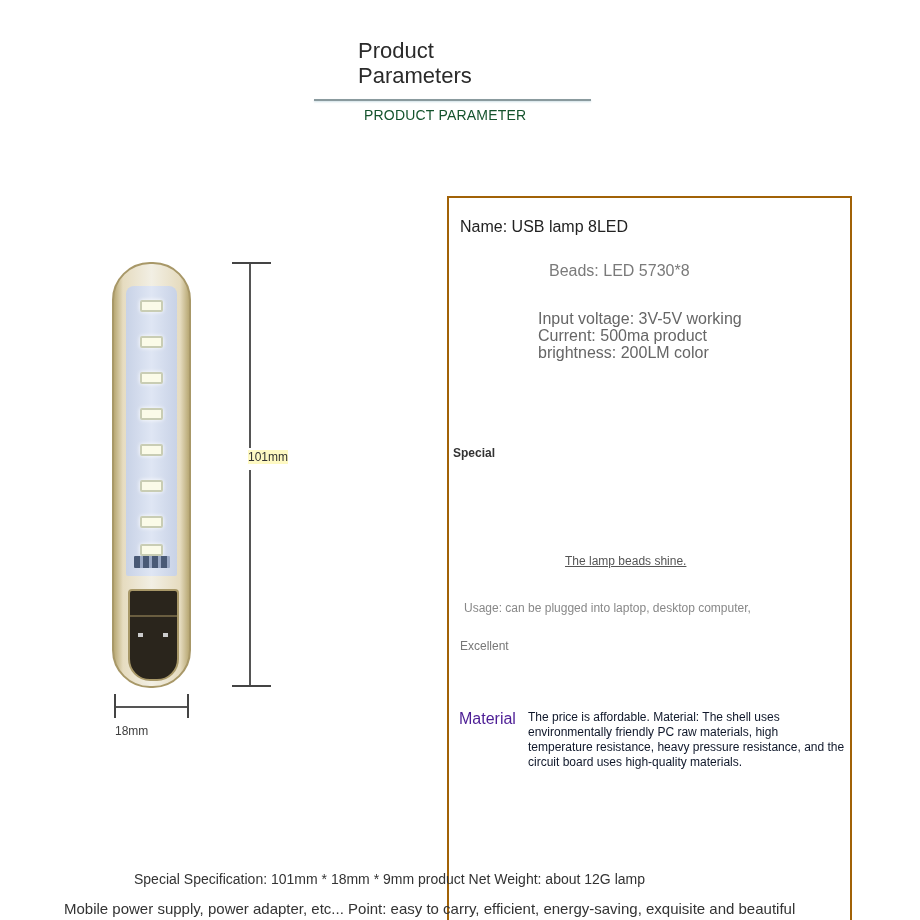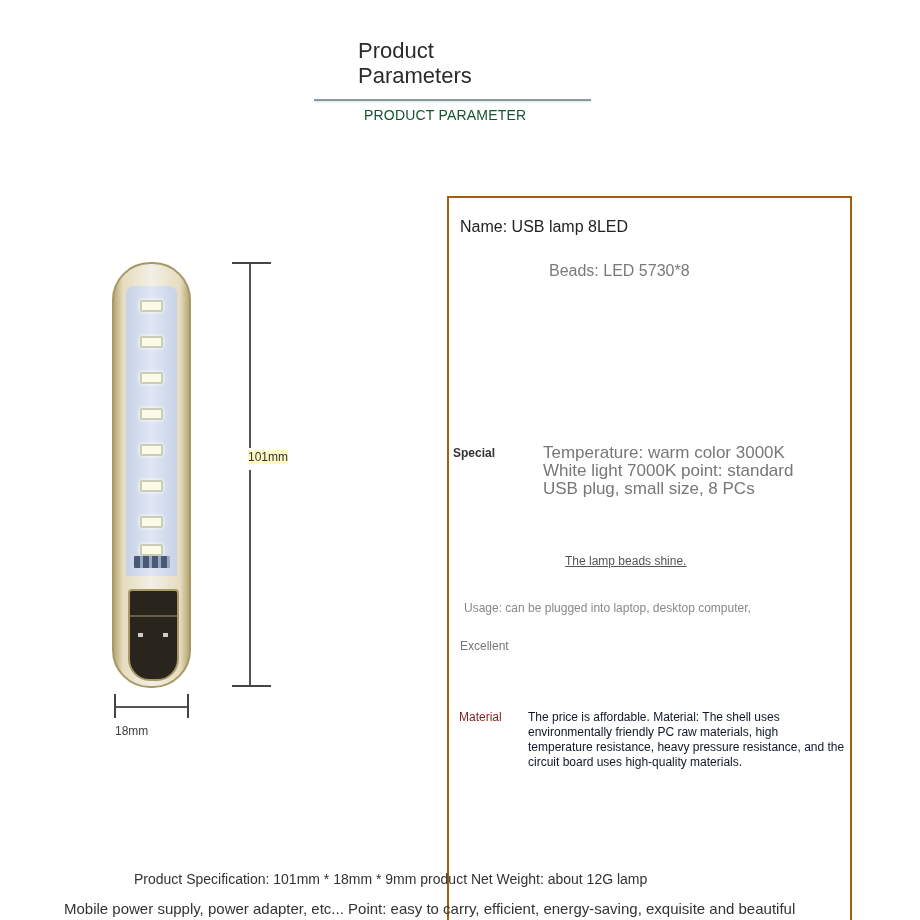--- a/index.html
+++ b/index.html
@@ -34,21 +34,21 @@
   .param-box { position: absolute; left: 447px; top: 196px; width: 405px; height: 782px; border: 2px solid #a16207; background: #fff; }
   .p { position: absolute; white-space: nowrap; }
   .p-name { left: 11px; top: 20px; font-size: 16px; color: #222; }
   .p-beads { left: 100px; top: 64px; font-size: 16px; color: #7a7a7a; }
   .p-elec { left: 89px; top: 112px; font-size: 16px; line-height: 17px; color: #666; }
   .p-special-label { left: 4px; top: 248px; font-size: 12px; color: #333; font-weight: bold; text-align: center; }
   .p-special { left: 94px; top: 246px; font-size: 17px; line-height: 18px; color: #777; }
   .p-shine { left: 116px; top: 356px; font-size: 12px; color: #555; text-decoration: underline; }
   .p-usage { left: 15px; top: 403px; font-size: 12px; color: #888; }
   .p-excellent-label { left: 11px; top: 441px; font-size: 12px; color: #777; }
-  .p-material-label { left: 10px; top: 512px; font-size: 12px; color: #7f1d1d; }
+  .p-material-label { left: 10px; top: 512px; font-size: 16px; color: #4c1d95; }
   .p-material { left: 79px; top: 512px; width: 318px; white-space: normal; font-size: 12px; line-height: 15px; color: #0f172a; }
 
   .footer-1 { position: absolute; left: 134px; top: 871px; font-size: 14px; color: #333; white-space: nowrap; }
   .footer-2 { position: absolute; left: 64px; top: 900px; font-size: 15px; color: #333; white-space: nowrap; }
 </style>
 </head>
 <body>
 
 <div class="header-title">
   <div>Product</div>
@@ -82,27 +82,27 @@
 <div class="dim-v-label">101mm</div>
 
 <div class="dim-h-line"></div>
 <div class="dim-h-cap-l"></div>
 <div class="dim-h-cap-r"></div>
 <div class="dim-h-label">18mm</div>
 
 <div class="param-box">
   <div class="p p-name">Name: USB lamp 8LED</div>
   <div class="p p-beads">Beads: LED 5730*8</div>
+  <div class="p p-elec">
+    <div>Input voltage: 3V-5V working</div>
+    <div>Current: 500ma product</div>
+    <div>brightness: 200LM color</div>
+  </div>
   <div class="p p-special-label">Special</div>
-  <div class="p p-special">
-    <div>Temperature: warm color 3000K</div>
-    <div>White light 7000K point: standard</div>
-    <div>USB plug, small size, 8 PCs</div>
-  </div>
   <div class="p p-shine">The lamp beads shine.</div>
   <div class="p p-usage">Usage: can be plugged into laptop, desktop computer,</div>
   <div class="p p-excellent-label">Excellent</div>
   <div class="p p-material-label">Material</div>
   <div class="p p-material">The price is affordable. Material: The shell uses environmentally friendly PC raw materials, high temperature resistance, heavy pressure resistance, and the circuit board uses high-quality materials.</div>
 </div>
 
-<div class="footer-1">Product Specification: 101mm * 18mm * 9mm product Net Weight: about 12G lamp</div>
+<div class="footer-1">Special Specification: 101mm * 18mm * 9mm product Net Weight: about 12G lamp</div>
 <div class="footer-2">Mobile power supply, power adapter, etc... Point: easy to carry, efficient, energy-saving, exquisite and beautiful</div>
 
 </body></html>

